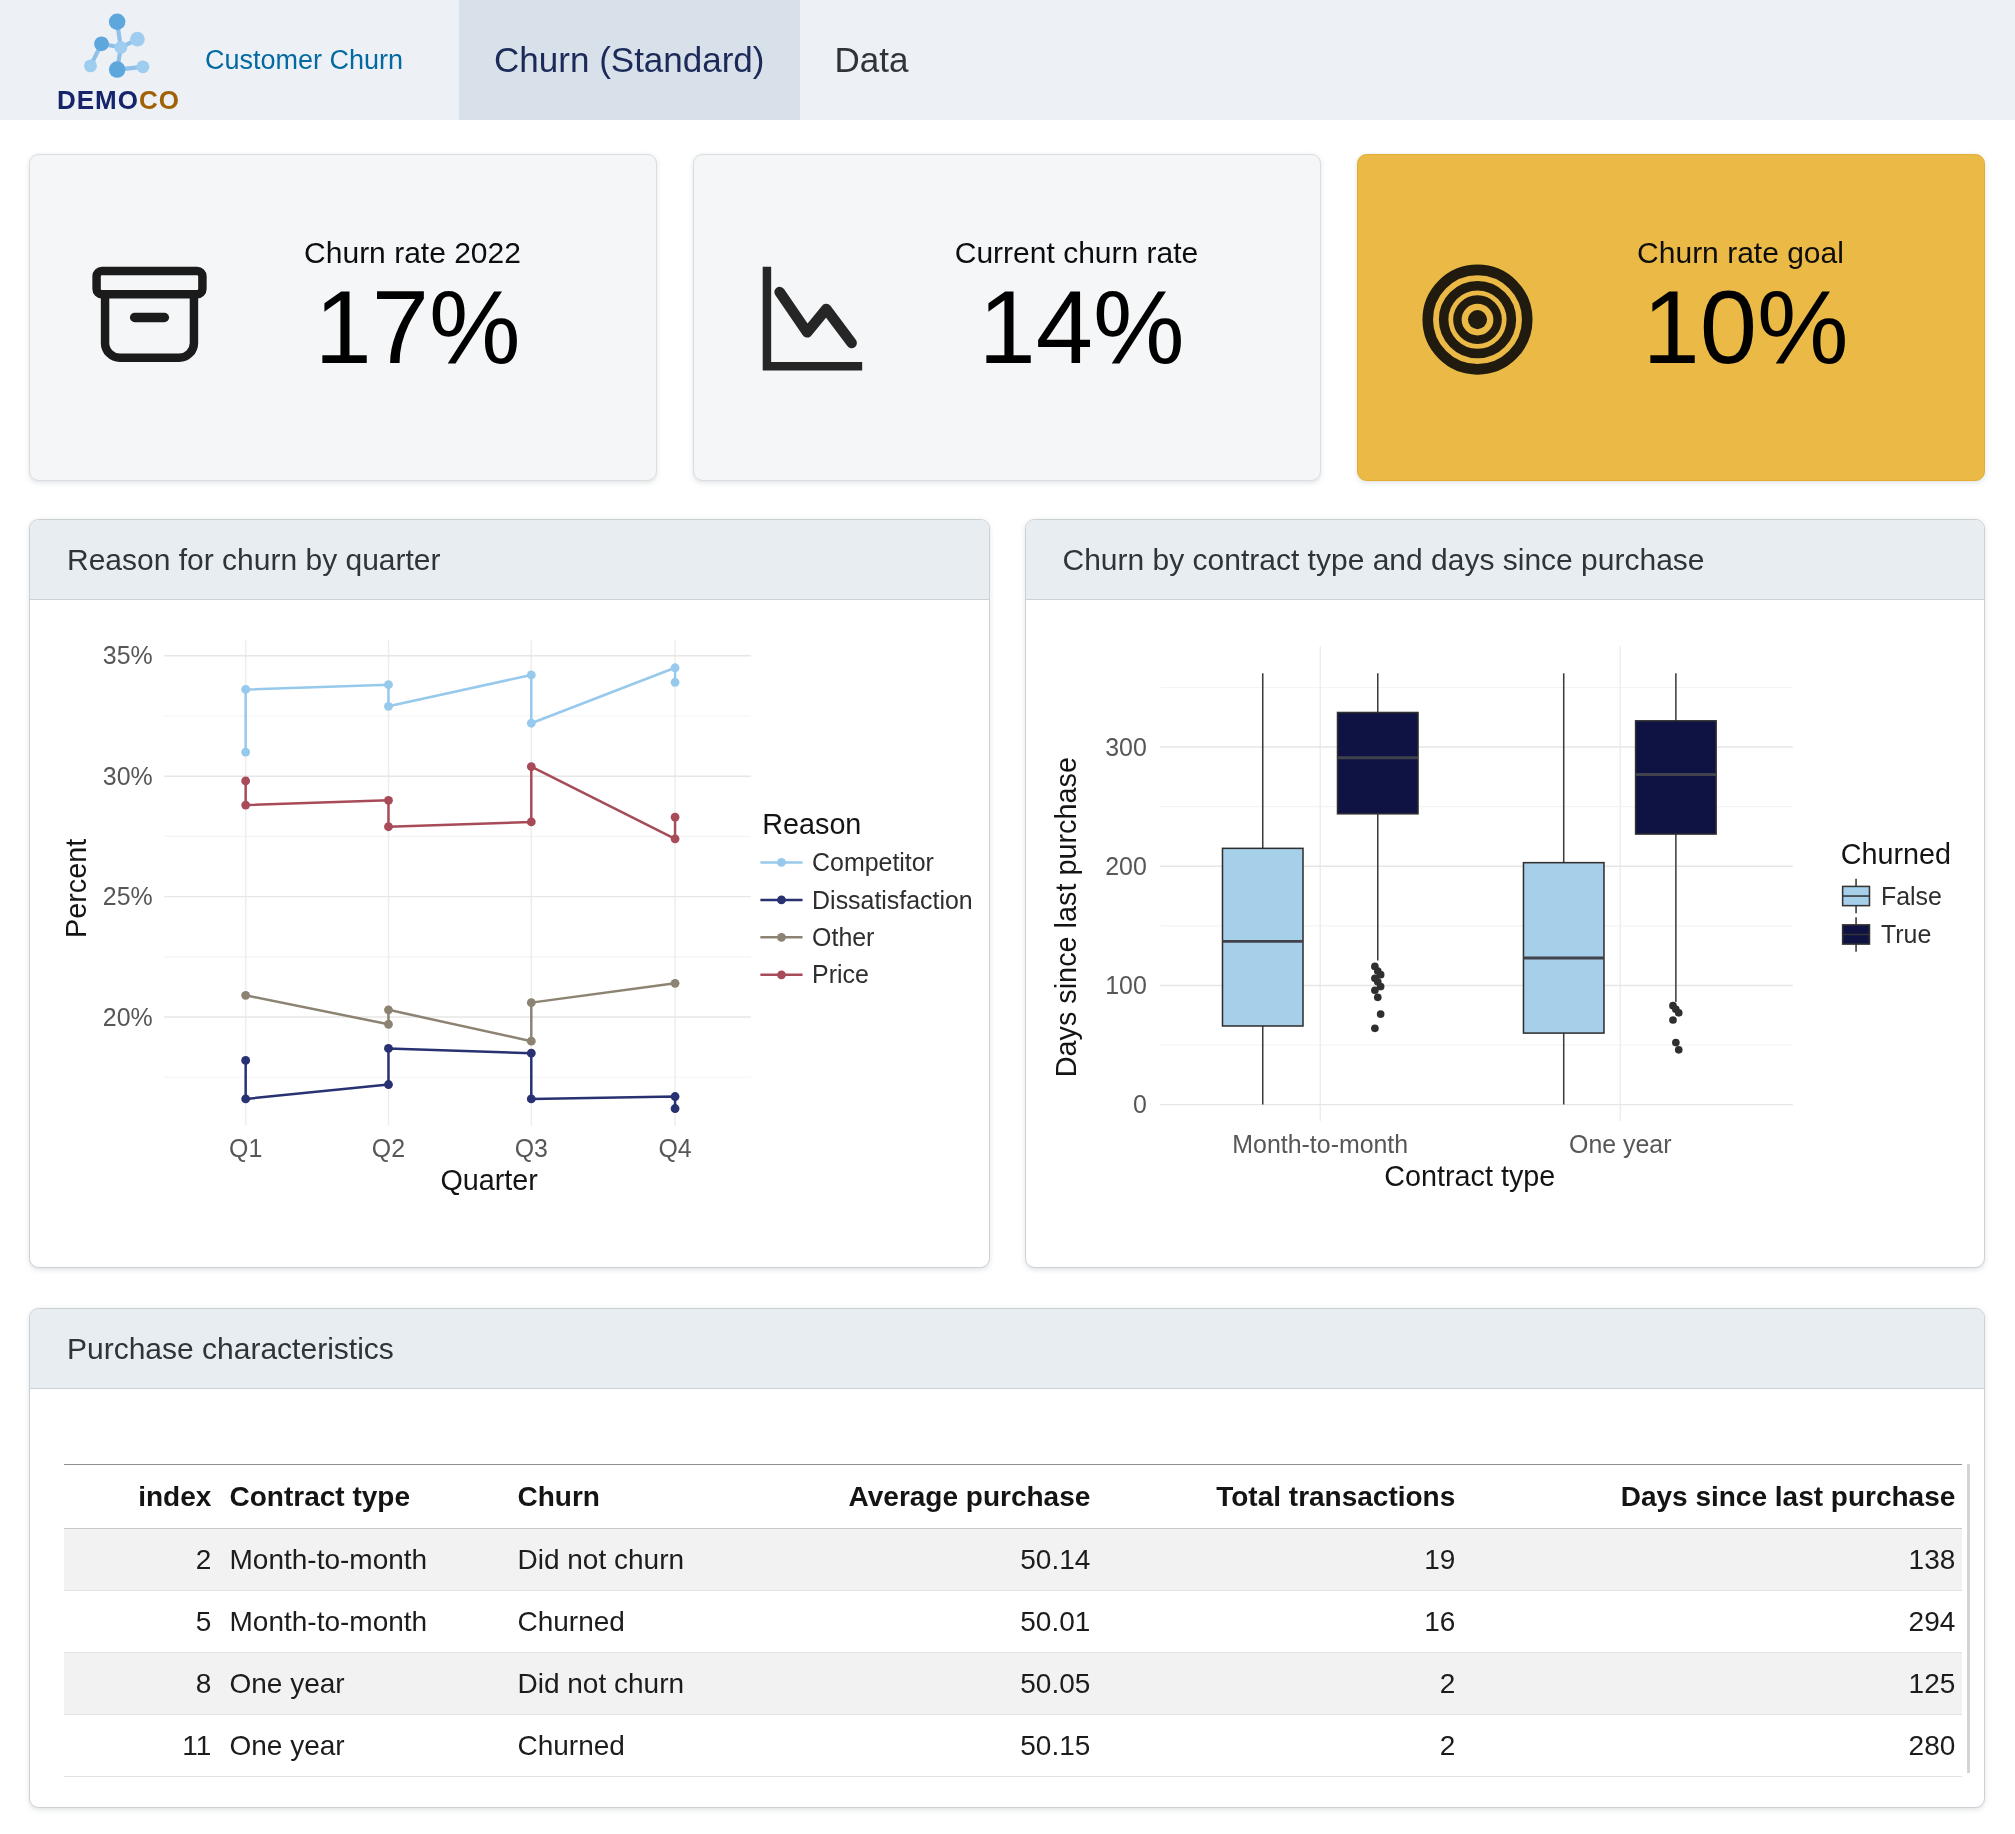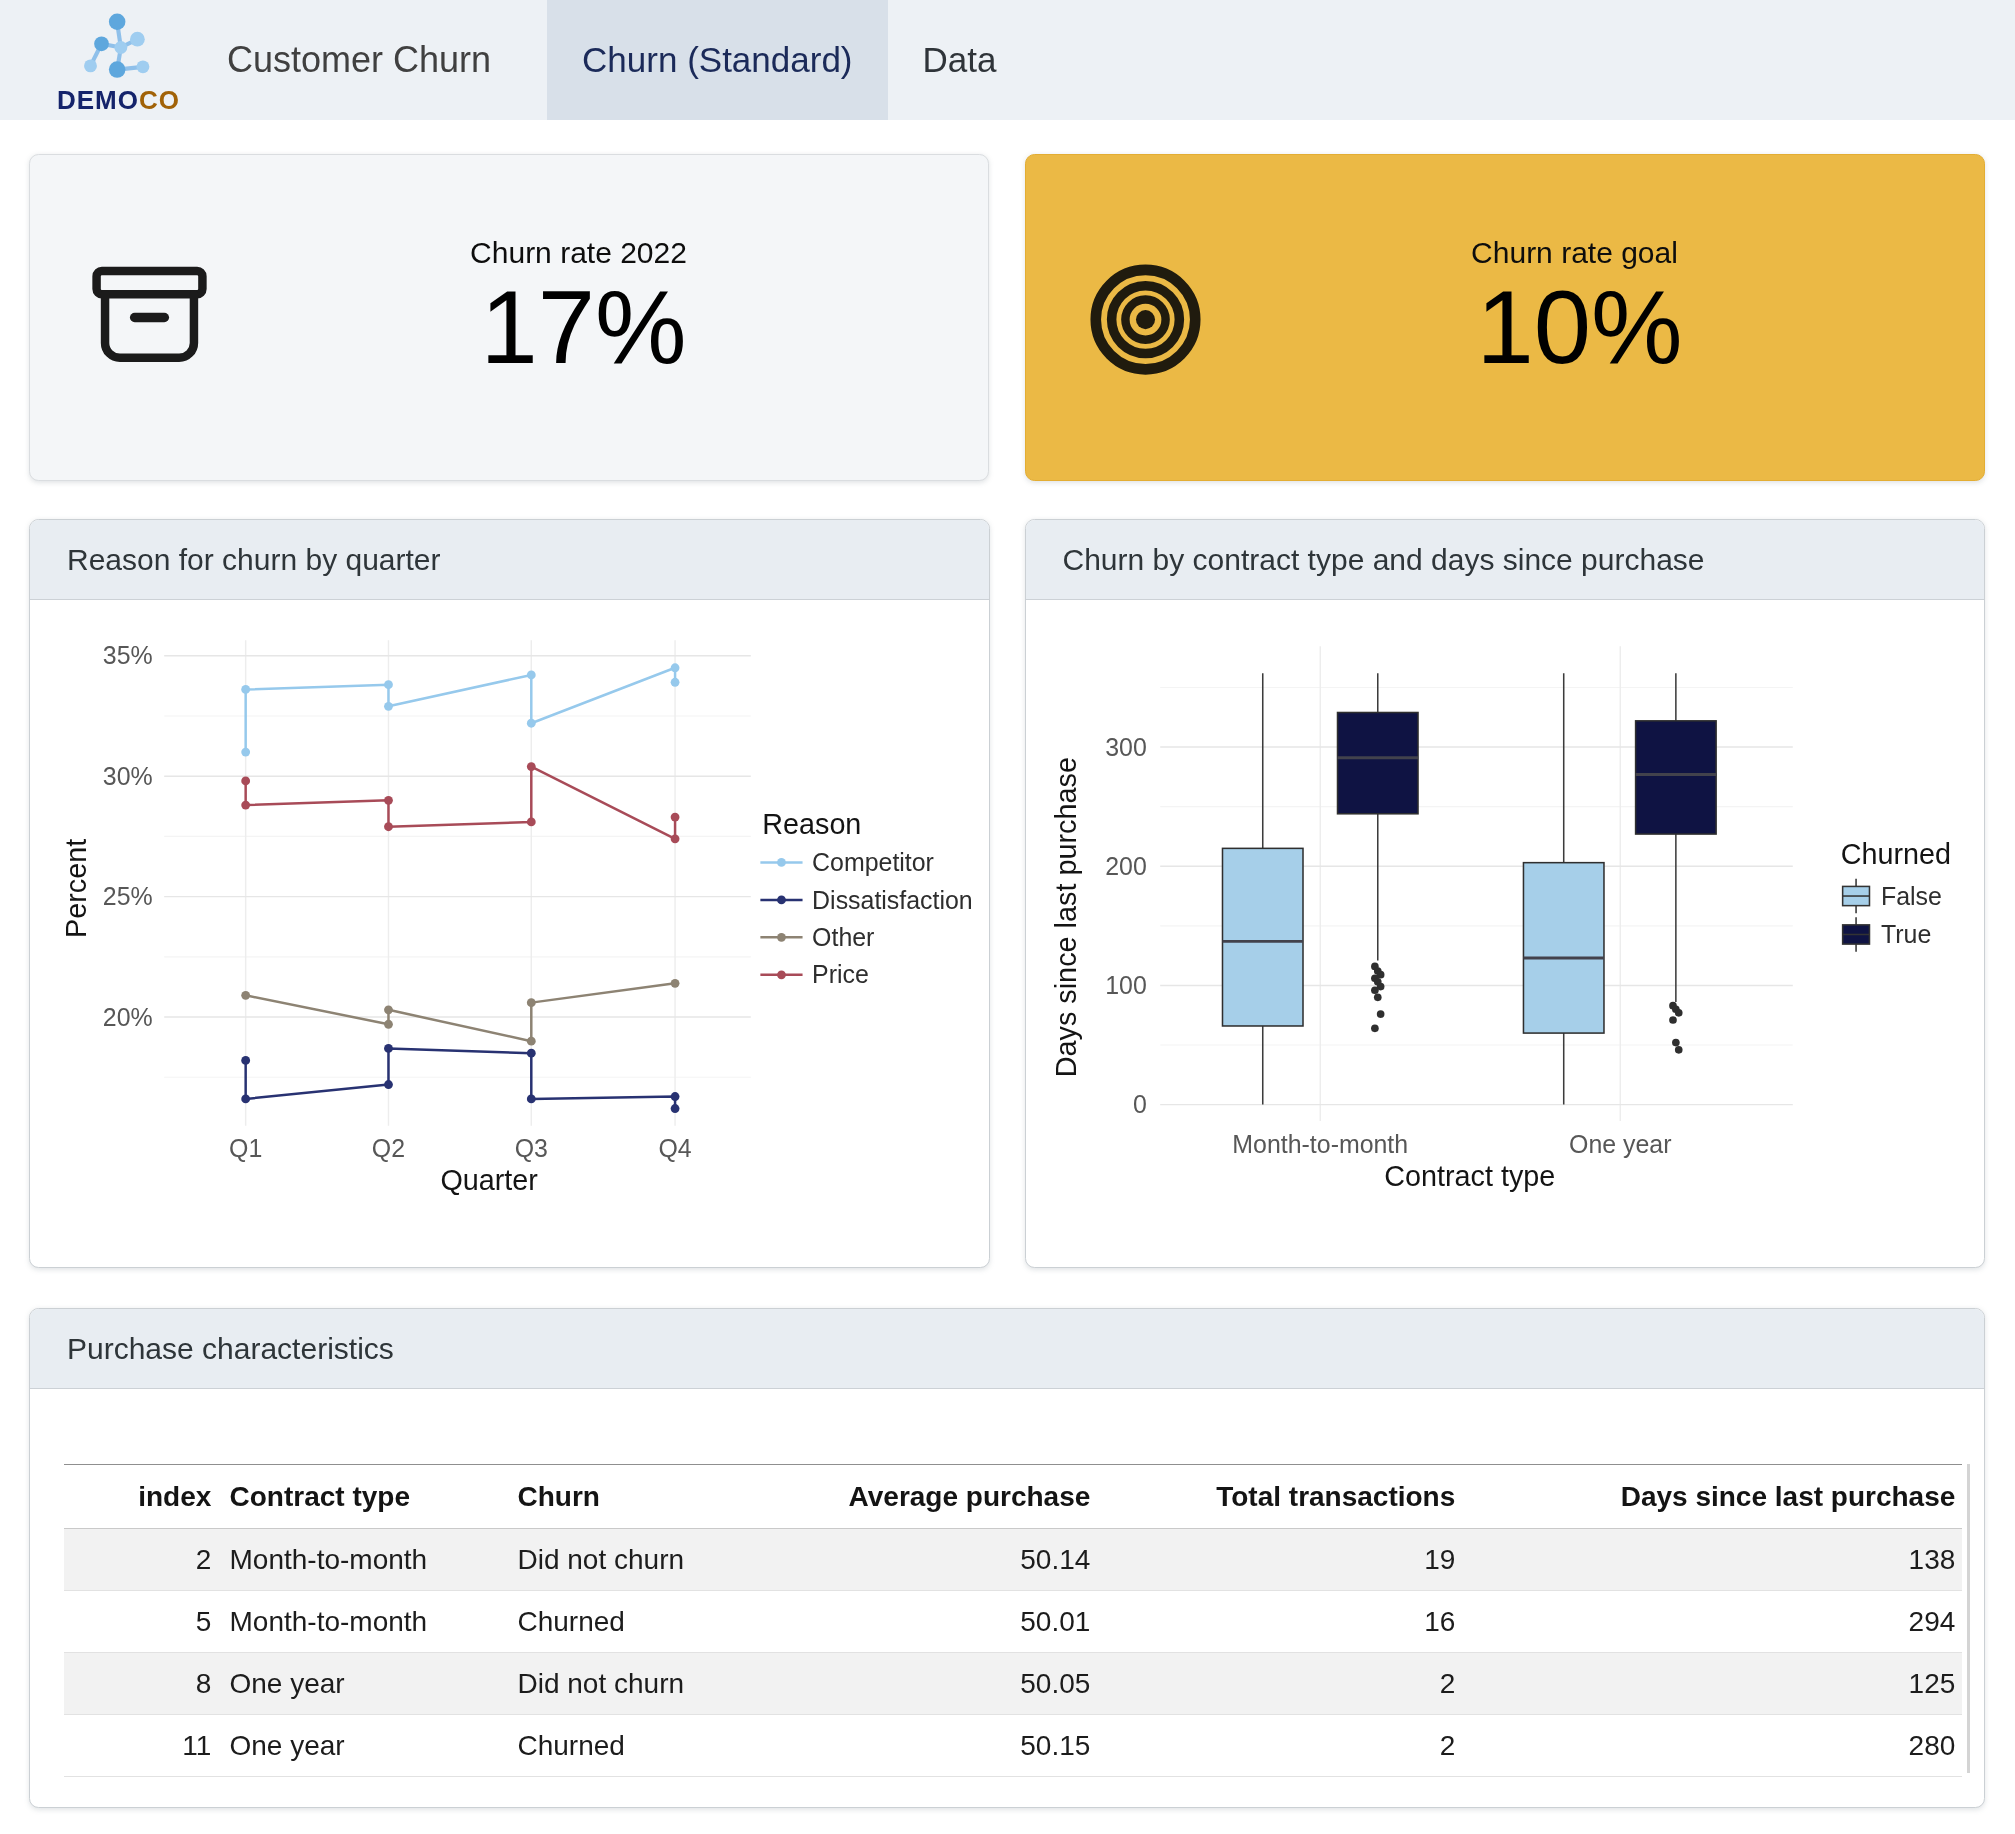--- a/index.html
+++ b/index.html
@@ -4,21 +4,21 @@
 <style>
   html,body{margin:0;padding:0;background:#ffffff;}
   body{width:2016px;height:1835px;position:relative;font-family:"Liberation Sans",sans-serif;overflow:hidden;}
 
   
   .header{height:120px;background:#edf1f5;display:flex;align-items:stretch;}
   .logo-wrap{width:163px;margin-left:37px;display:flex;flex-direction:column;align-items:center;justify-content:center;padding-top:3.8px;}
   .brand-line{font-size:26px;font-weight:bold;letter-spacing:1px;line-height:1;margin-top:1.9px;}
   .brand-demo{color:#15246b;}
   .brand-co{color:#a16207;font-weight:600;}
-  .app-title{align-self:center;margin-left:27px;font-size:36px;color:#404040;font-weight:500;}
+  .app-title{align-self:center;margin-left:5px;font-size:27px;color:#0369a1;font-weight:500;}
   .tabs{display:flex;margin-left:56px;}
   .tab{display:flex;align-items:center;padding:0 35px;font-size:35px;color:#2f3439;cursor:pointer;}
   .tab.active{background:#d8e0e9;color:#1b2a59;}
 
   
   .kpi-row{display:flex;gap:36px;margin:34px 31px 0 29px;}
   .kpi-card{flex:1;height:327px;background:#f4f6f8;border:1px solid #dadde0;border-radius:9.6px;
             box-shadow:0 1.9px 4.8px rgba(120,130,140,0.22);display:flex;align-items:center;
             padding:0 44px 0 56px;box-sizing:border-box;}
   .kpi-card.highlight{background:#ebb945;border-color:#e3ad33;}
@@ -88,20 +88,30 @@
         <path d="M18 38 v46 a14 14 0 0 0 14 14 h56 a14 14 0 0 0 14 -14 v-46"></path>
         <line x1="46" y1="60" x2="74" y2="60" stroke-width="9"></line>
       </g>
     </svg>
     <div class="kpi-text">
       <div class="kpi-label">Churn rate 2022</div>
       <div class="kpi-value">17%</div>
     </div>
   </div>
 
+  <div class="kpi-card">
+    <svg class="kpi-icon" viewBox="0 0 120 120">
+      <path d="M16 12 v94 h90" stroke="#262626" stroke-width="8" fill="none"></path>
+      <path d="M28 36 L54 74 L72 52 L96 84" stroke="#262626" stroke-width="10" fill="none" stroke-linecap="round" stroke-linejoin="round"></path>
+    </svg>
+    <div class="kpi-text">
+      <div class="kpi-label">Current churn rate</div>
+      <div class="kpi-value">14%</div>
+    </div>
+  </div>
 
   <div class="kpi-card highlight">
     <svg class="kpi-icon" viewBox="0 0 120 120">
       <g stroke="#201b0e" fill="none">
         <circle cx="60" cy="62" r="47" stroke-width="10"></circle>
         <circle cx="60" cy="62" r="32" stroke-width="9"></circle>
         <circle cx="60" cy="62" r="19" stroke-width="8"></circle>
       </g>
       <circle cx="60" cy="62" r="9" fill="#201b0e"></circle>
     </svg>

